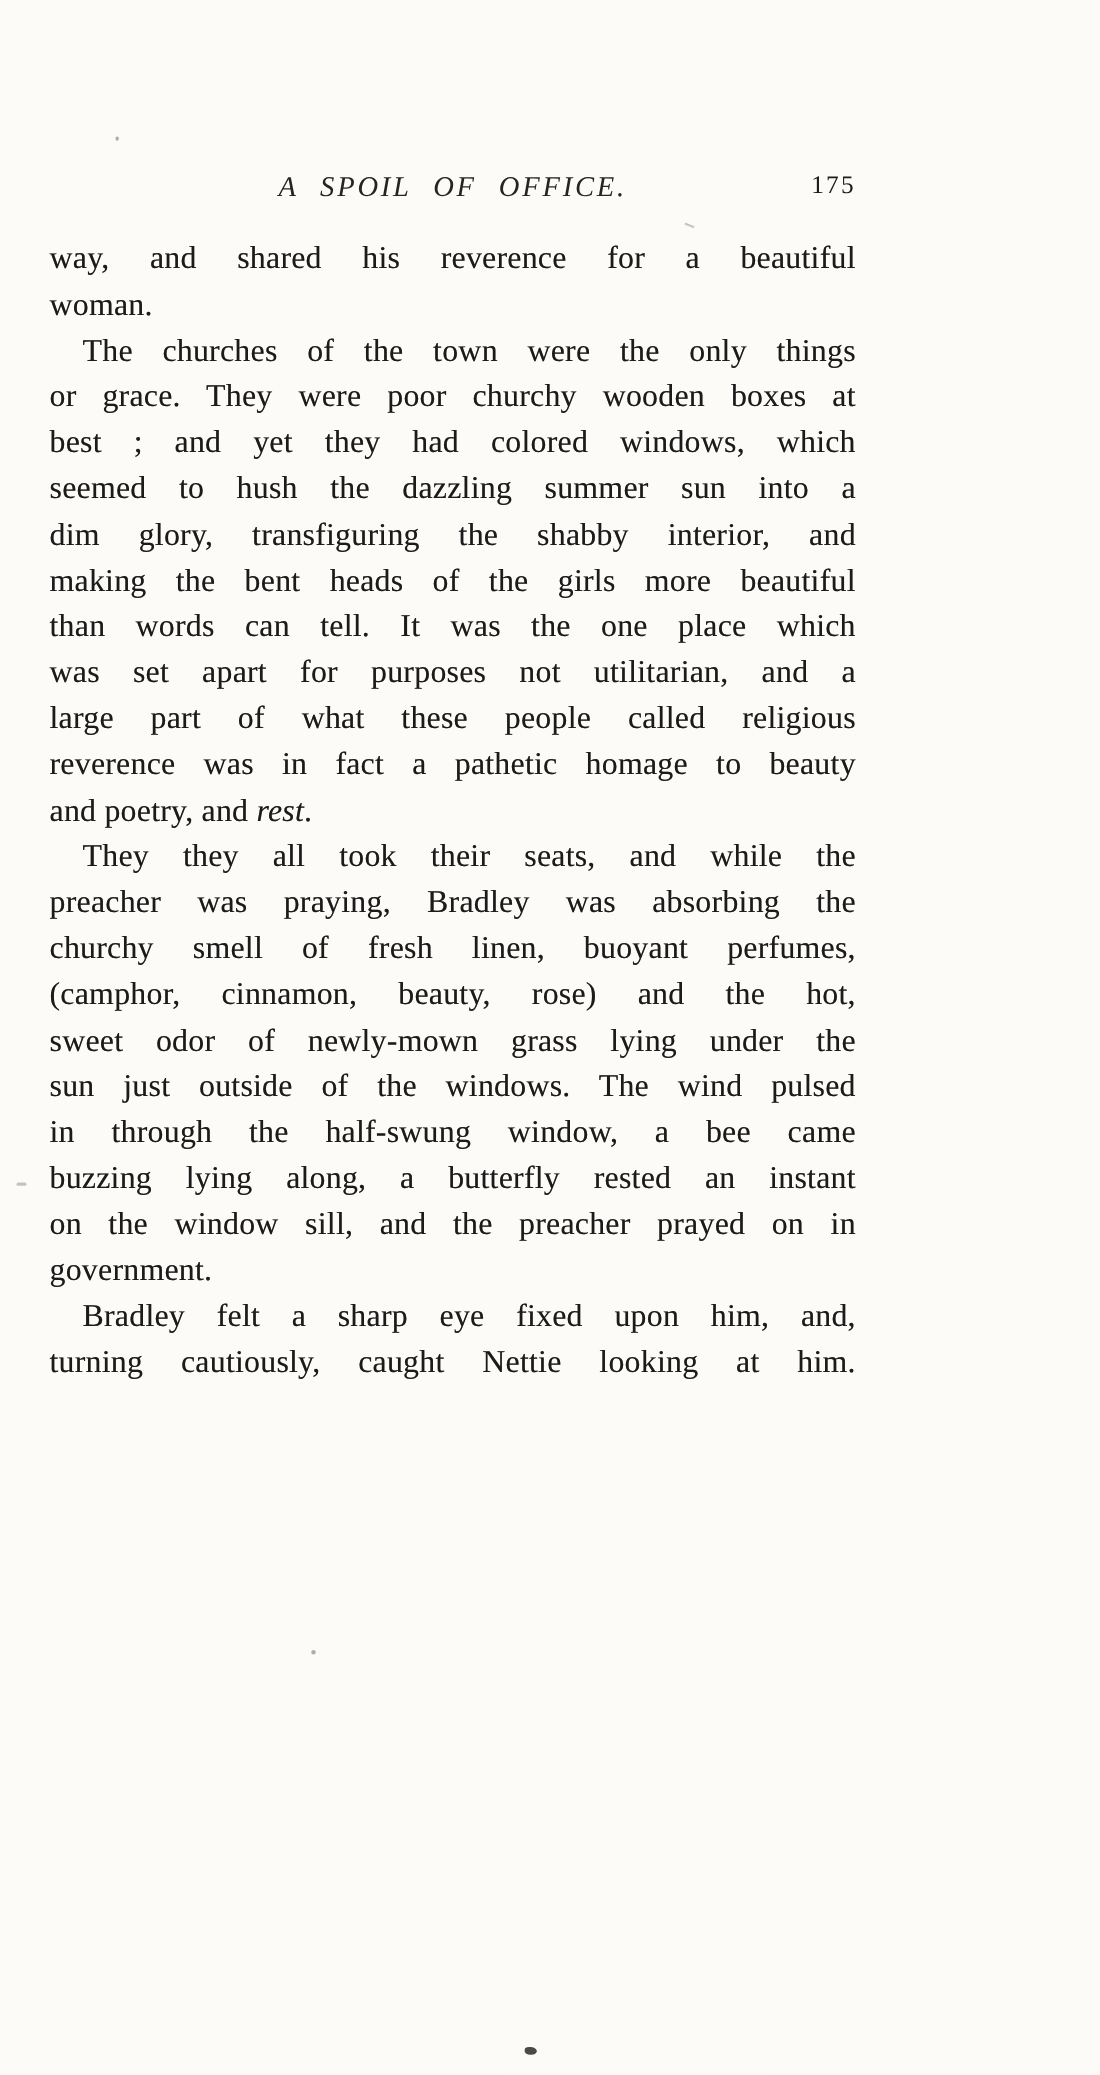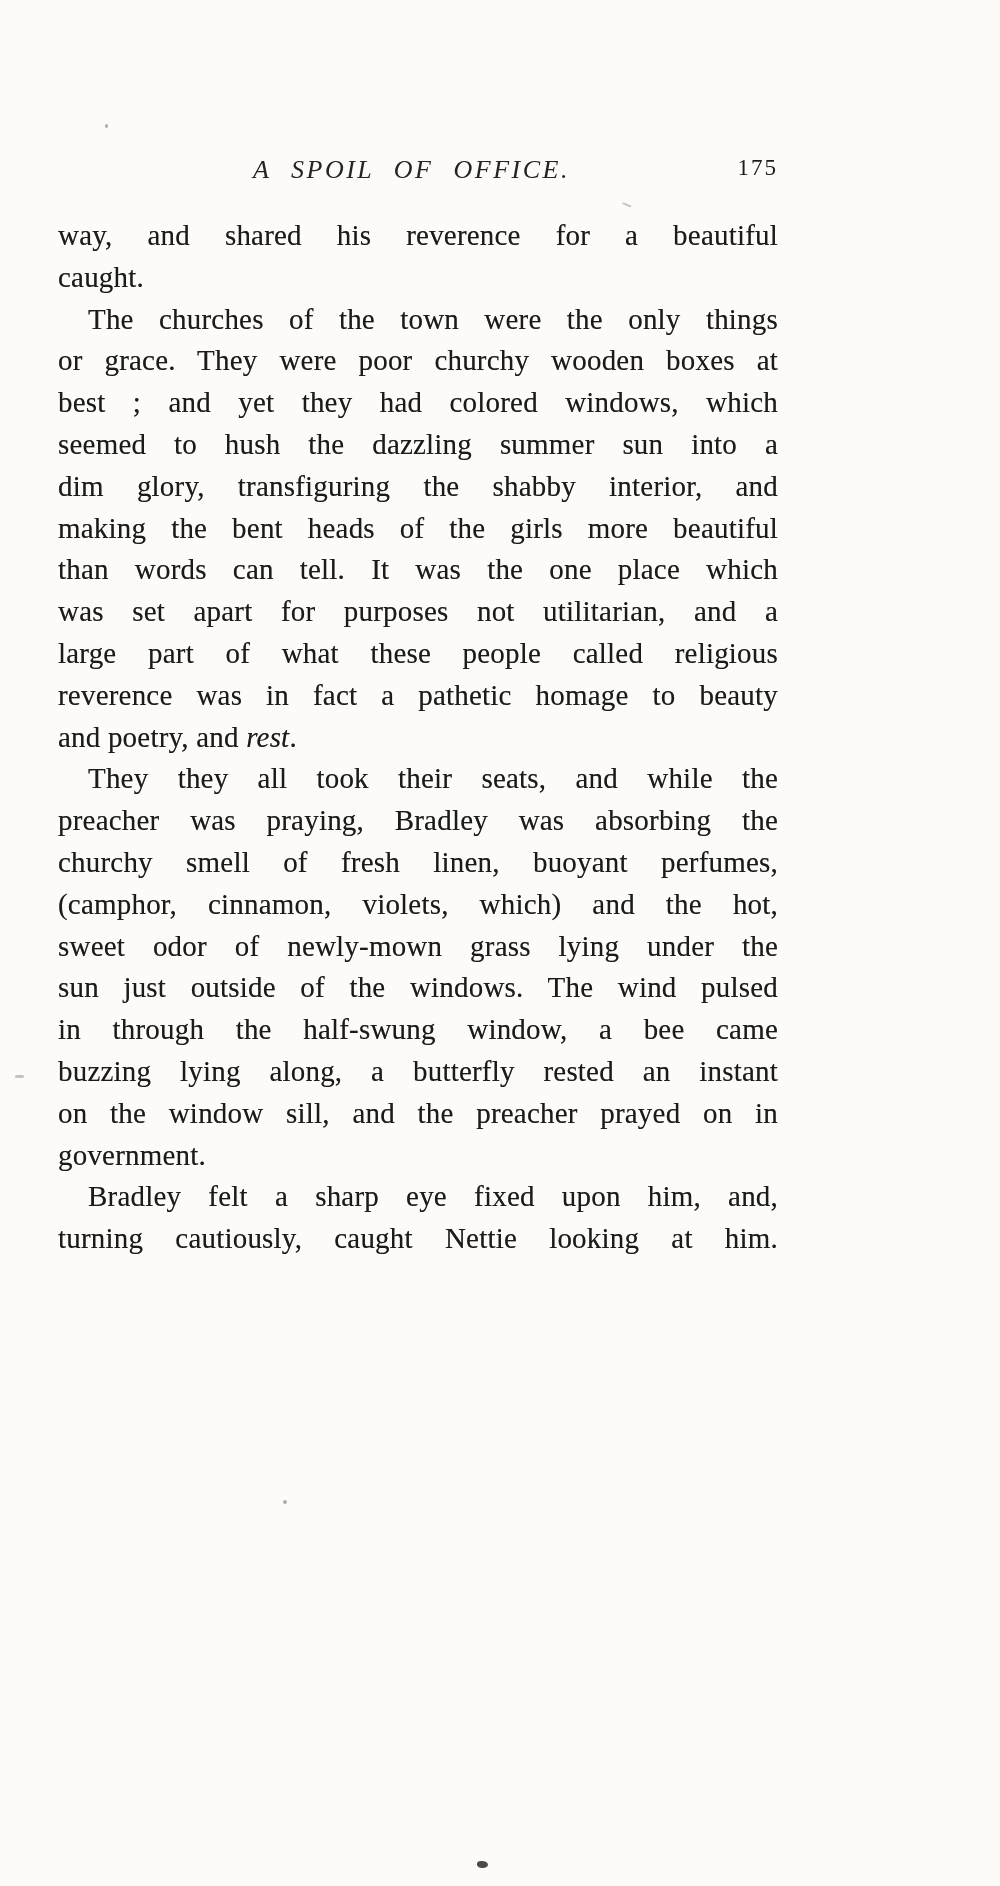--- a/index.html
+++ b/index.html
@@ -46,21 +46,20 @@
     left: 45px;
     width: 733px;
     font-size: 29px;
     line-height: 41.8px;
     letter-spacing: 0.2px;
     text-shadow: 0 0 0.6px rgba(25,25,25,0.5);
   }
   .line {
     text-align: justify;
     text-align-last: justify;
-    margin-left: 13px;
   }
   .line.endline { text-align-last: left; }
   .line.indent { text-indent: 30px; }
   .it { font-style: italic; }
 
   
   .artifact { position: absolute; pointer-events: none; }
   .a-top-dot    { left: 105px; top: 124px; width: 3px; height: 4px; background: #8a8a8a; border-radius: 50%; opacity: .7; }
   .a-tick       { left: 623px; top: 200px; width: 9px; height: 6px; border-bottom: 2px solid #9a9a9a; transform: rotate(22deg); opacity: .55; }
   .a-left-dash  { left: 15px; top: 1075px; width: 9px; height: 3px; background: #b5b5b5; border-radius: 2px; opacity: .8; }
@@ -74,42 +73,42 @@
 
   <div class="header">
     <div class="running-title">A SPOIL OF OFFICE.</div>
     <div class="page-number">175</div>
   </div>
 
   <div class="body-text">
 
     <div class="para">
       <div class="line">way, and shared his reverence for a beautiful</div>
-      <div class="line endline">caught.</div>
+      <div class="line endline">woman.</div>
     </div>
 
     <div class="para">
       <div class="line indent">The churches of the town were the only things</div>
       <div class="line">or grace. They were poor churchy wooden boxes at</div>
       <div class="line">best ; and yet they had colored windows, which</div>
       <div class="line">seemed to hush the dazzling summer sun into a</div>
       <div class="line">dim glory, transfiguring the shabby interior, and</div>
       <div class="line">making the bent heads of the girls more beautiful</div>
       <div class="line">than words can tell. It was the one place which</div>
       <div class="line">was set apart for purposes not utilitarian, and a</div>
       <div class="line">large part of what these people called religious</div>
       <div class="line">reverence was in fact a pathetic homage to beauty</div>
       <div class="line endline"><span>and poetry, and </span><span class="it">rest</span><span>.</span></div>
     </div>
 
     <div class="para">
       <div class="line indent">They they all took their seats, and while the</div>
       <div class="line">preacher was praying, Bradley was absorbing the</div>
       <div class="line">churchy smell of fresh linen, buoyant perfumes,</div>
-      <div class="line">(camphor, cinnamon, violets, which) and the hot,</div>
+      <div class="line">(camphor, cinnamon, beauty, rose) and the hot,</div>
       <div class="line">sweet odor of newly-mown grass lying under the</div>
       <div class="line">sun just outside of the windows. The wind pulsed</div>
       <div class="line">in through the half-swung window, a bee came</div>
       <div class="line">buzzing lying along, a butterfly rested an instant</div>
       <div class="line">on the window sill, and the preacher prayed on in</div>
       <div class="line endline">government.</div>
     </div>
 
     <div class="para">
       <div class="line indent">Bradley felt a sharp eye fixed upon him, and,</div>

